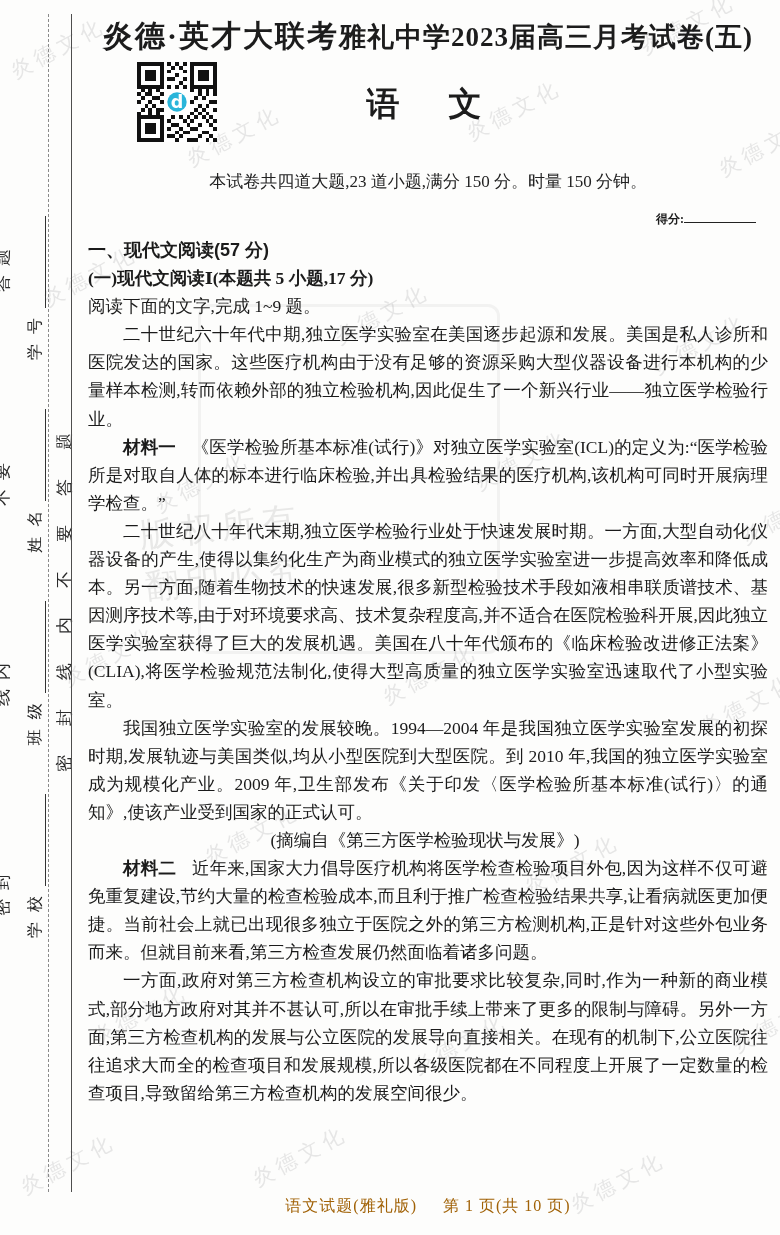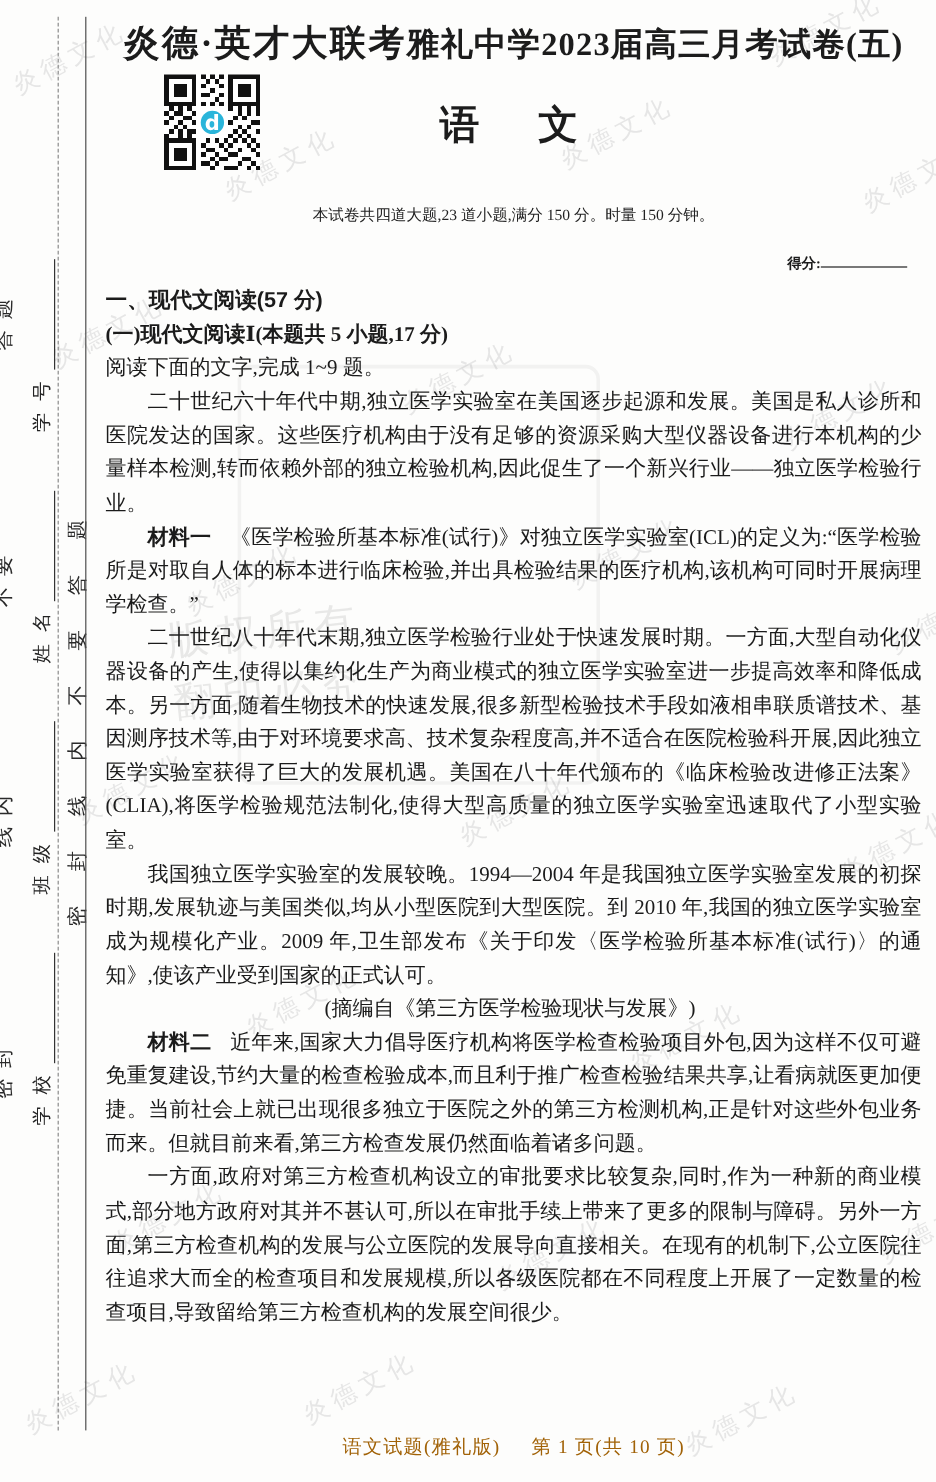--- a/index.html
+++ b/index.html
@@ -65,21 +65,21 @@
     font-family:"Liberation Serif","DejaVu Serif",serif;
   }
   .paper-title .rest{font-size:27px;font-weight:600;letter-spacing:1px;}
   .qr{position:absolute;left:50px;top:62px;width:82px;height:80px;}
   .subject{
     position:absolute;top:82px;left:0;width:100%;text-align:center;
     font-size:33px;font-weight:700;letter-spacing:8px;
   }
   .instruction{
     position:absolute;top:170px;left:0;width:100%;text-align:center;
-    font-size:13px;color:#222;
+    font-size:17px;color:#222;
   }
   .score-line{position:absolute;top:204px;right:14px;font-size:12px;font-weight:700;}
   .score-line .blank{display:inline-block;width:72px;border-bottom:1.5px solid #222;height:18px;}
   .body-text{
     position:absolute;top:236px;left:2px;width:680px;
     font-size:17.5px;line-height:28.1px;text-align:justify;color:#1b1b1b;
   }
   .h-sec{font-weight:700;font-size:18px;
     font-family:"Liberation Sans","DejaVu Sans",sans-serif;}
   .h-sub{font-weight:600;}

